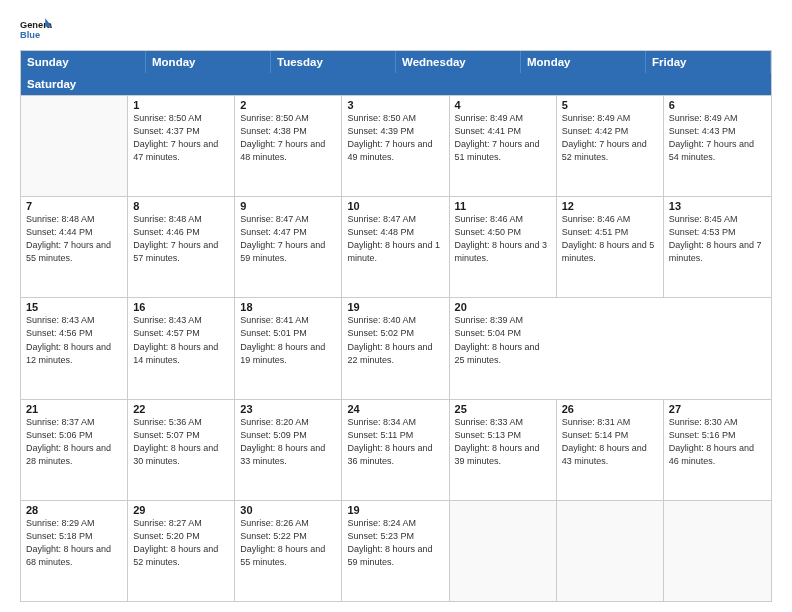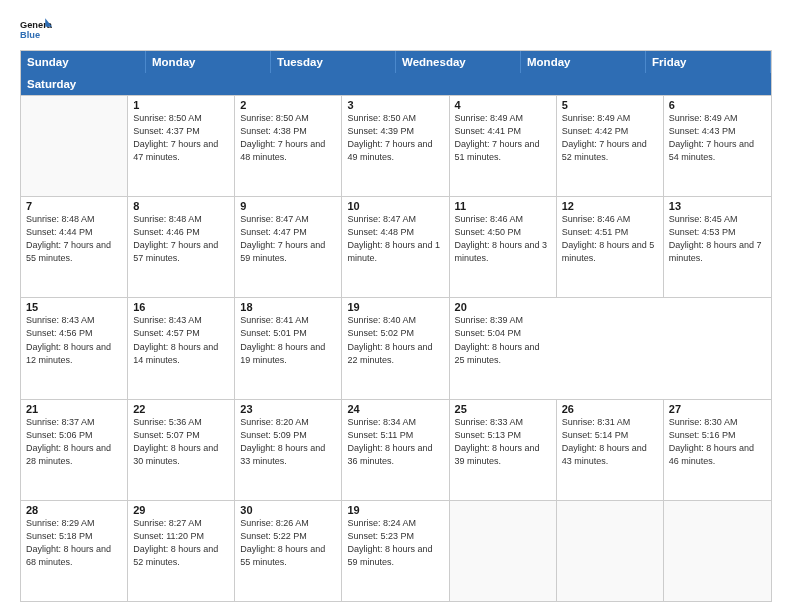--- a/index.html
+++ b/index.html
@@ -286,21 +286,21 @@
         <div class="cal-row">
           <div class="cal-cell">
             <div class="day-num">28</div>
             <div class="cell-line">Sunrise: 8:29 AM</div>
             <div class="cell-line">Sunset: 5:18 PM</div>
             <div class="cell-line">Daylight: 8 hours and 68 minutes.</div>
           </div>
           <div class="cal-cell">
             <div class="day-num">29</div>
             <div class="cell-line">Sunrise: 8:27 AM</div>
-            <div class="cell-line">Sunset: 11:20 PM</div>
+            <div class="cell-line">Sunset: 5:20 PM</div>
             <div class="cell-line">Daylight: 8 hours and 52 minutes.</div>
           </div>
           <div class="cal-cell">
             <div class="day-num">30</div>
             <div class="cell-line">Sunrise: 8:26 AM</div>
             <div class="cell-line">Sunset: 5:22 PM</div>
             <div class="cell-line">Daylight: 8 hours and 55 minutes.</div>
           </div>
           <div class="cal-cell">
             <div class="day-num">19</div>

